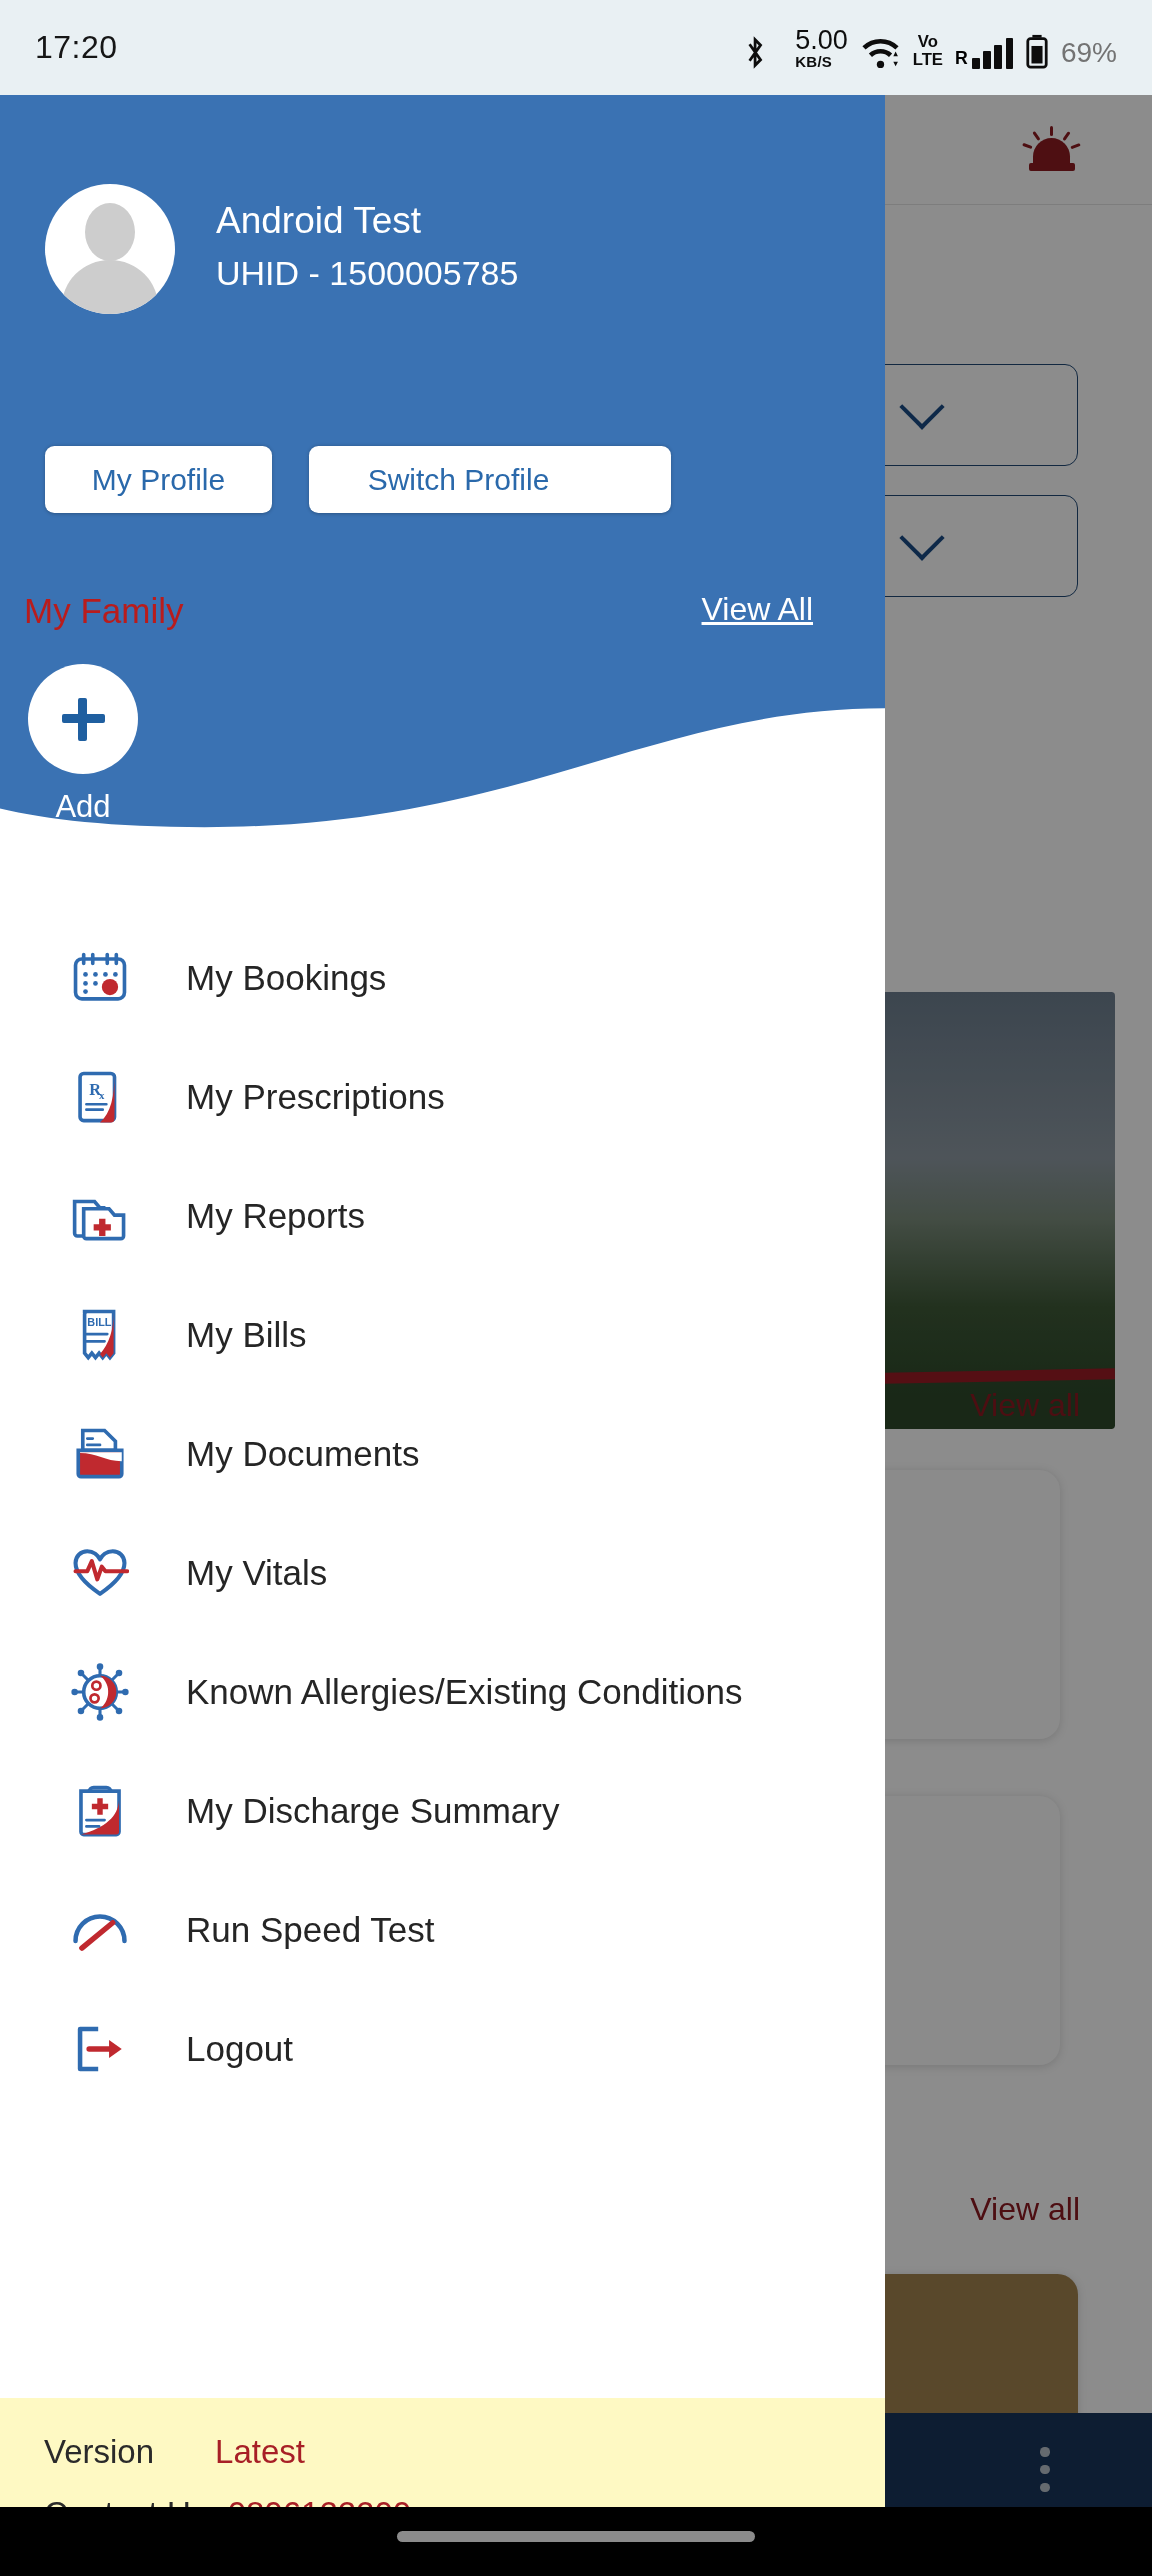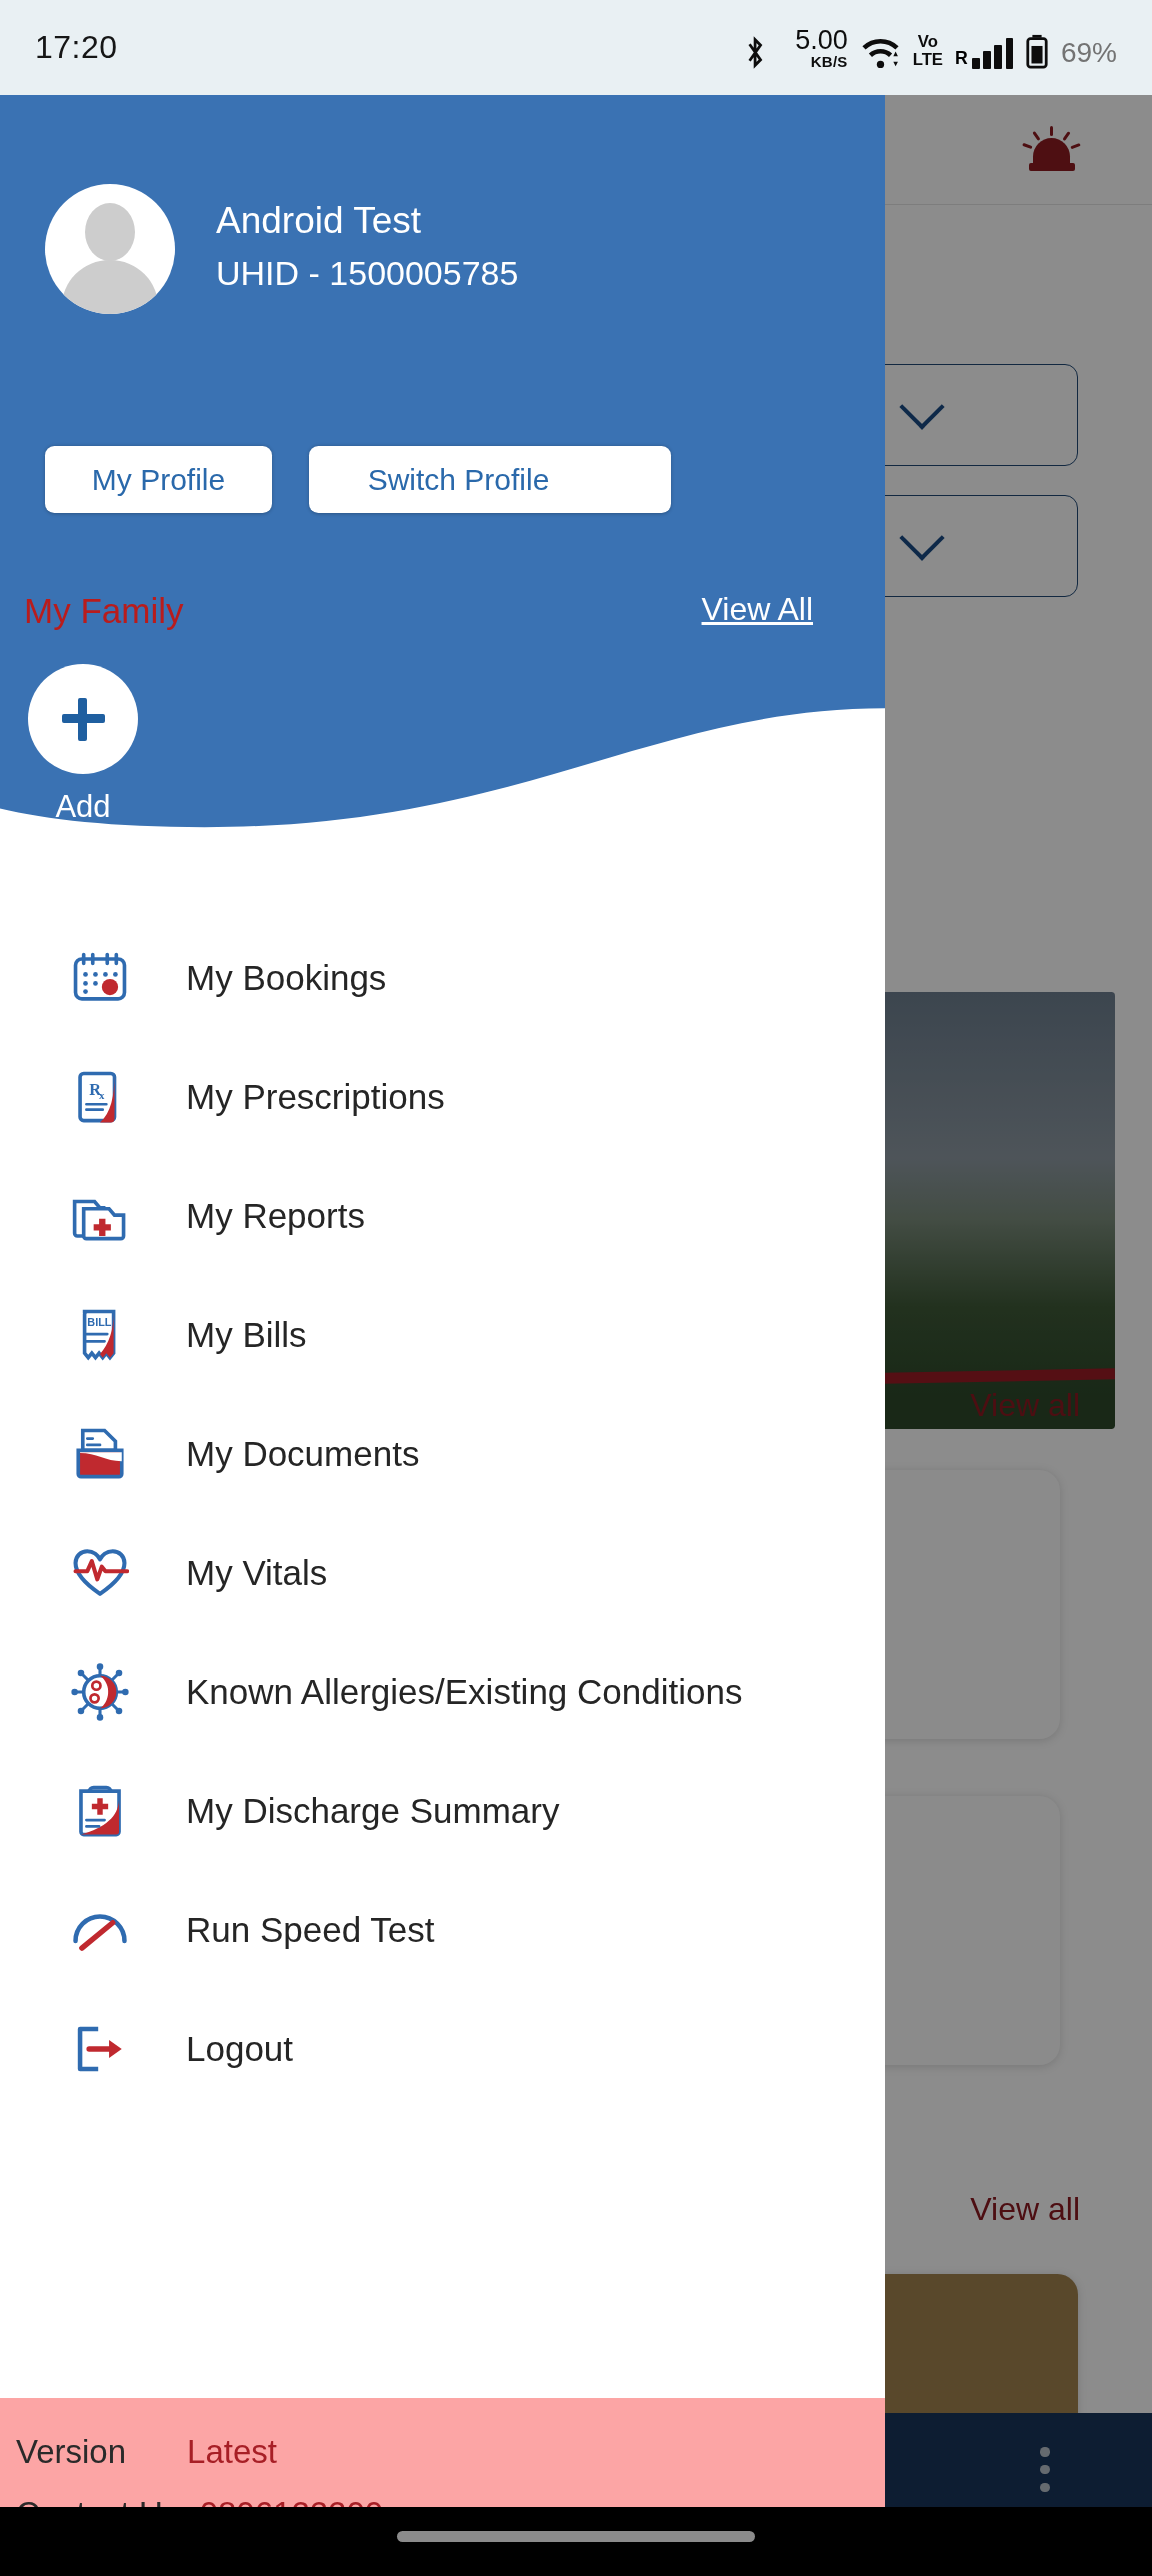--- a/index.html
+++ b/index.html
@@ -13,21 +13,21 @@
 
   
   #statusbar {
     position:absolute; left:0; top:0; width:1152px; height:95px;
     background:#e9f0f3; display:flex; align-items:center;
     padding:0 35px; z-index:60;
   }
   #clock { font-size:32px; color:#161616; letter-spacing:0.5px; }
   #sb-right { margin-left:auto; display:flex; align-items:flex-end; gap:12px; }
   .sb-ico { display:flex; align-items:center; color:#0d0d0d; }
-  .kbs { display:flex; flex-direction:column; align-items:flex-end; line-height:1;margin-left:16px; }
+  .kbs { display:flex; flex-direction:column; align-items:flex-start; line-height:1;margin-left:16px; }
   .kbs .n { font-size:27px; font-weight:500; color:#0d0d0d; }
   .kbs .u { font-size:15px; font-weight:700; color:#0d0d0d; letter-spacing:0.3px; }
   .volte { display:flex; flex-direction:column; align-items:center; line-height:1.05; font-weight:700; font-size:16.7px; color:#0d0d0d; }
   .sig { display:flex; align-items:flex-end; gap:3.7px; }
   .sig .r { font-size:17.7px; font-weight:700; margin-right:0.9px; }
   .sig i { display:block; width:7.4px; background:#0d0d0d; border-radius:0.9px; }
   .batt-pct { font-size:28px; color:#737373; }
 
   
   #bg { position:absolute; left:0; top:95px; width:1152px; height:2481px; background:#fff; z-index:5; }
@@ -105,21 +105,21 @@
 
   
   #menu { position:absolute; left:0; top:823px; width:885px;padding-left:28px; }
   .mitem { position:relative; height:119px; display:flex; align-items:center; padding-left:41px; }
   .micon { width:61px; height:61px; flex:0 0 61px; display:flex; align-items:center; justify-content:center; }
   .micon svg { width:58px; height:58px; display:block; }
   .mlabel { margin-left:56px; font-size:35px; color:#252525; white-space:nowrap; }
 
   
   #drawer-foot { position:absolute; left:0; bottom:0; width:885px; height:178px;
-                 background:#fca5a5; padding:35px 0 0 16px; }
+                 background:#fef9c3; padding:35px 0 0 44px; }
   .frow { display:flex; align-items:baseline; margin-bottom:24px; }
   .flabel { font-size:33px; color:#2a2a2a; }
   .fvalue { font-size:33px; color:#a71f26; }
   #fv-version { margin-left:61px; }
   #fv-contact { margin-left:20.4px; }
 
   
   #gesture { position:absolute; left:0; bottom:0; width:1152px; height:69px; background:#000; z-index:80; }
   #gesture .bar { position:absolute; left:50%; top:24px; transform:translateX(-50%);
                   width:358px; height:11px; border-radius:5.6px; background:#8b8b8b; }

